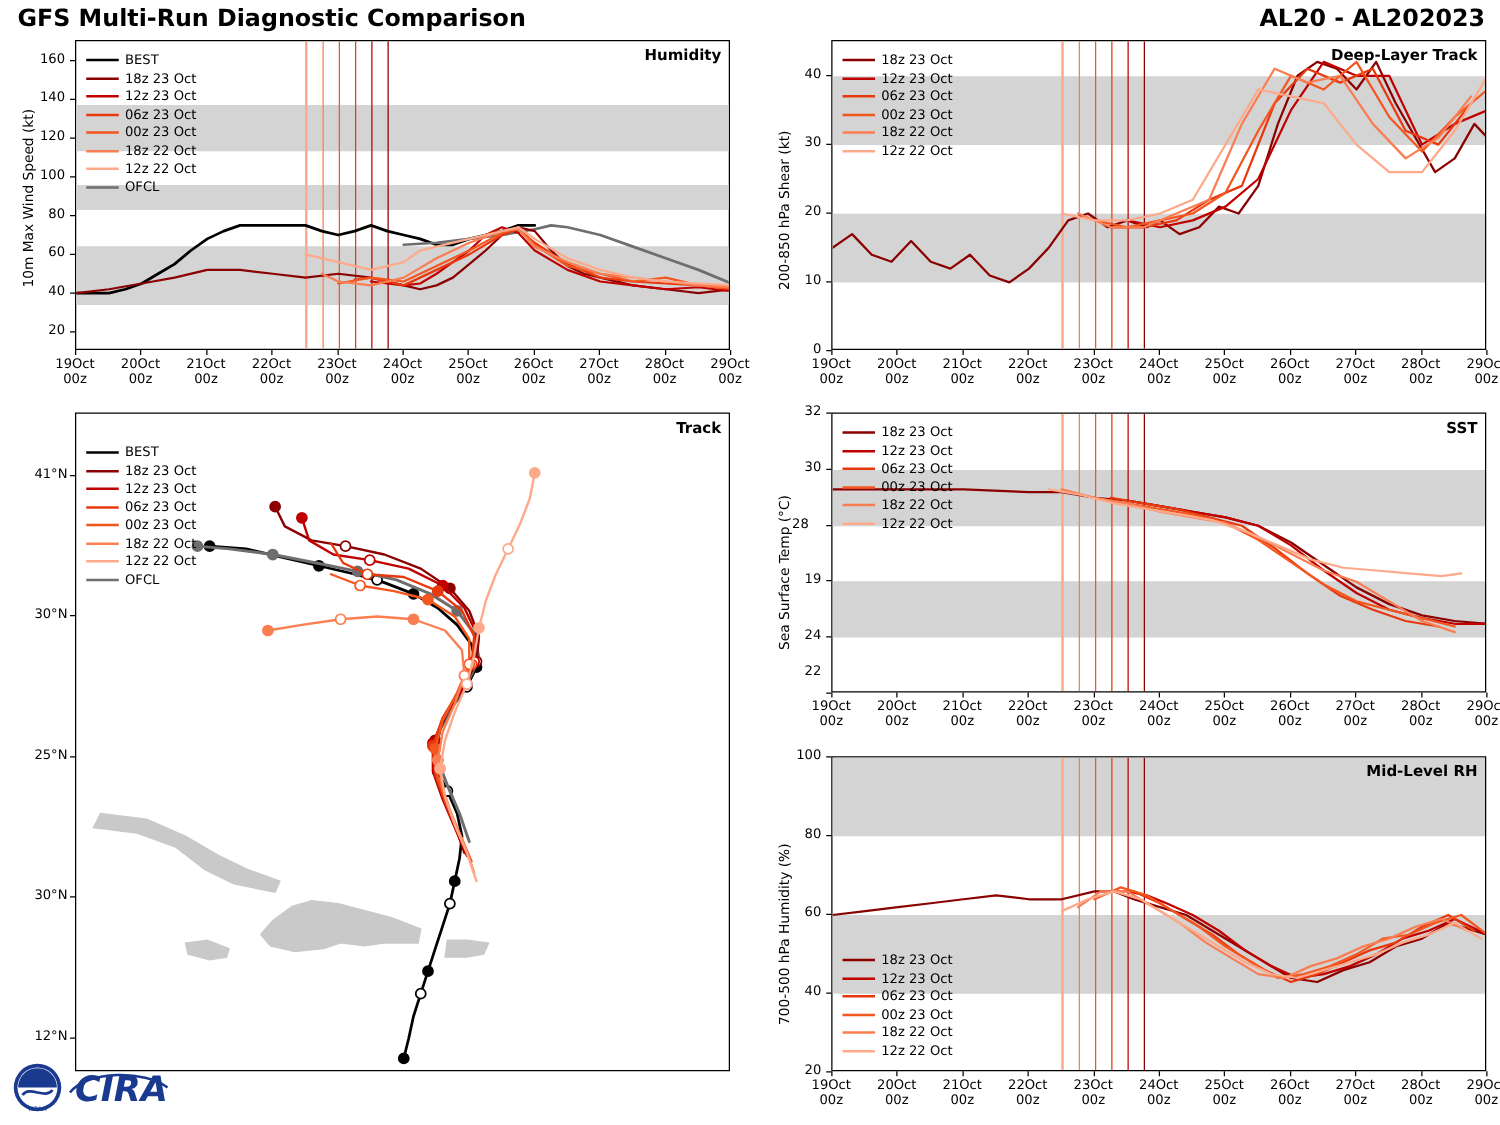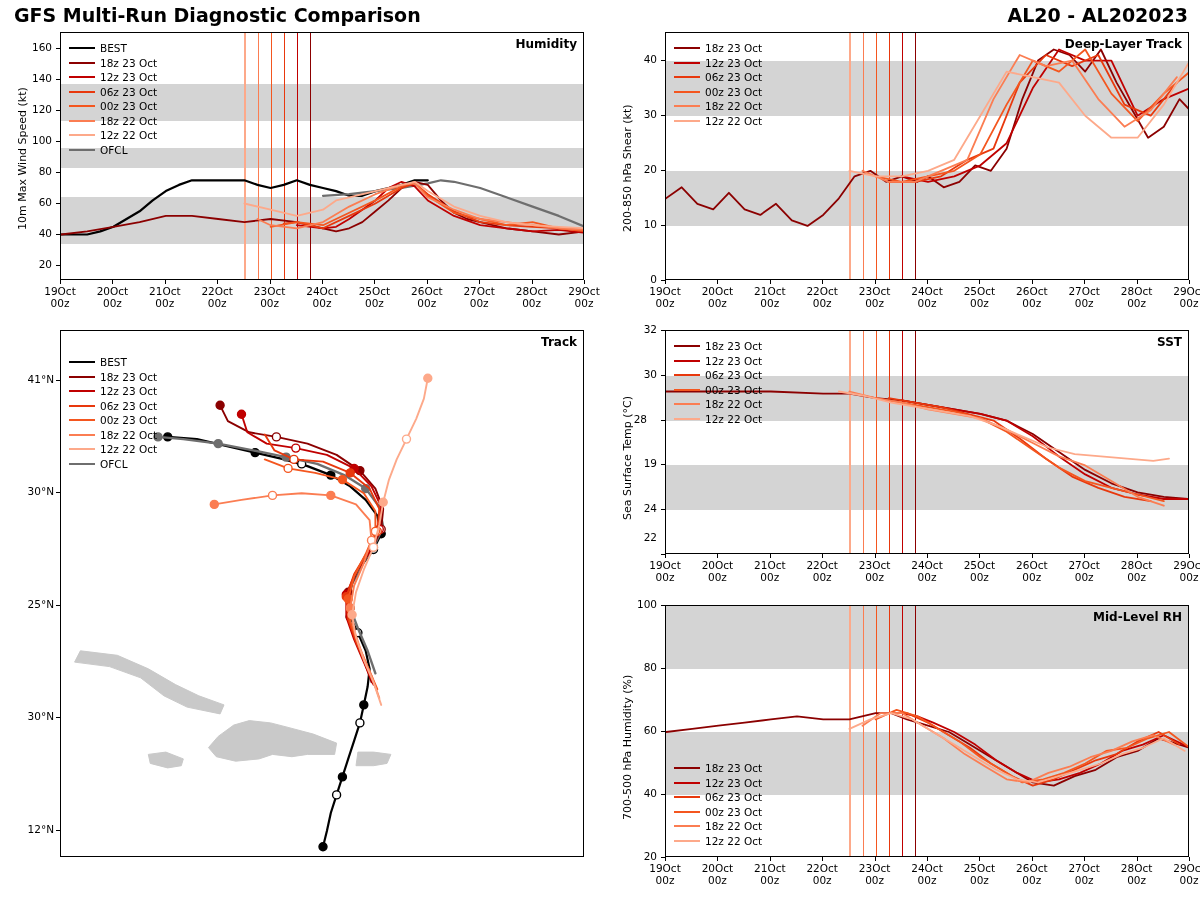--- a/index.html
+++ b/index.html
@@ -435,20 +435,32 @@
           </div>
           <div class="row">
             <span class="swatch" style="border-top-color: rgb(253, 169, 138);"></span>
             <span class="lbl">12z 22 Oct</span>
           </div>
         </div>
       </div>
     <div class="ylabel" style="left:621px; top:820px;">700-500 hPa Humidity (%)</div>
   </div>
 
+  <div class="logos">
+    <svg width="150" height="48" viewBox="0 0 150 48">
+      <circle cx="22" cy="24" r="19" fill="#1a3a8f"></circle>
+      <circle cx="22" cy="24" r="16" fill="#ffffff"></circle>
+      <path d="M6.5 24 A15.5 15.5 0 0 1 37.5 24 L22 24 Z" fill="#1a3a8f"></path>
+      <path d="M10 30 C16 22, 28 34, 34 26" stroke="#1a3a8f" stroke-width="2.2" fill="none"></path>
+      <text x="22" y="43" font-size="5" text-anchor="middle" fill="#1a3a8f" font-family="DejaVu Sans, sans-serif">NOAA</text>
+      <ellipse cx="95" cy="24" rx="48" ry="17" fill="none"></ellipse>
+      <text x="52" y="35" font-size="28" font-weight="bold" fill="#1a3a8f" font-family="DejaVu Sans, sans-serif" font-style="italic">CIRA</text>
+      <path d="M48 28 C62 10, 108 10, 126 24" stroke="#1a3a8f" stroke-width="2" fill="none"></path>
+    </svg>
+  </div>
 
 <div class="tickmark" style="left: 56px; top: 264.5px; width: 4px; height: 1px;"></div>
     <div class="ytick" style="left: 18px; top: 257.5px; width: 34px;">20</div>
     <div class="tickmark" style="left: 56px; top: 233.5px; width: 4px; height: 1px;"></div>
     <div class="ytick" style="left: 18px; top: 226.5px; width: 34px;">40</div>
     <div class="tickmark" style="left: 56px; top: 202.5px; width: 4px; height: 1px;"></div>
     <div class="ytick" style="left: 18px; top: 195.5px; width: 34px;">60</div>
     <div class="tickmark" style="left: 56px; top: 171.5px; width: 4px; height: 1px;"></div>
     <div class="ytick" style="left: 18px; top: 164.5px; width: 34px;">80</div>
     <div class="tickmark" style="left: 56px; top: 140.5px; width: 4px; height: 1px;"></div>

